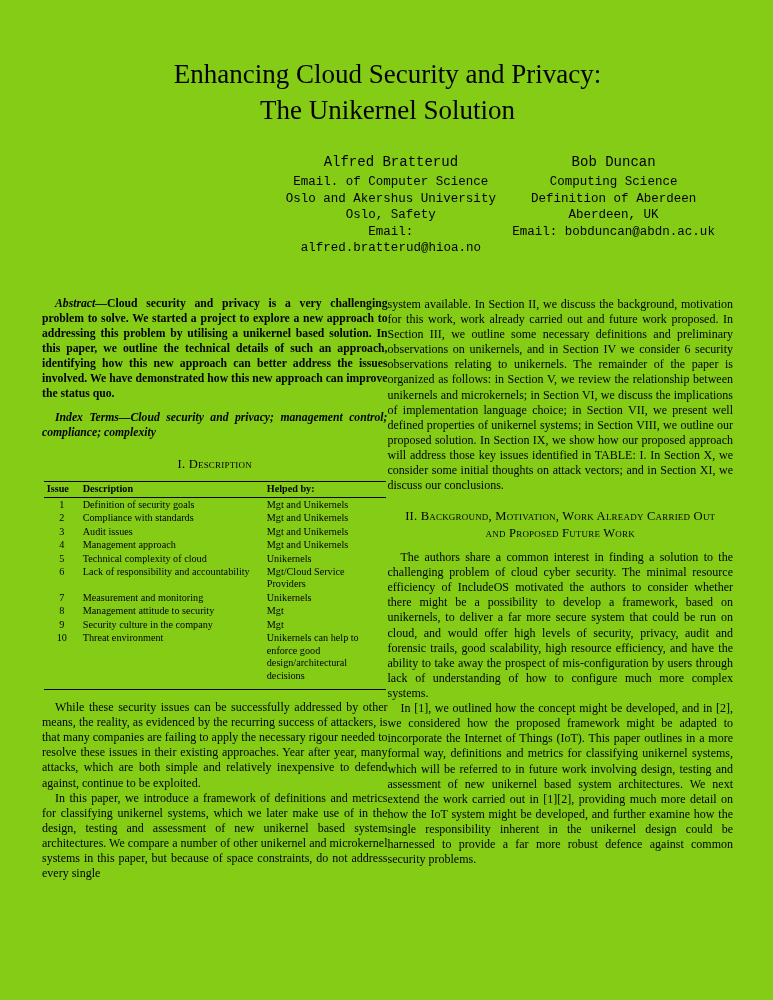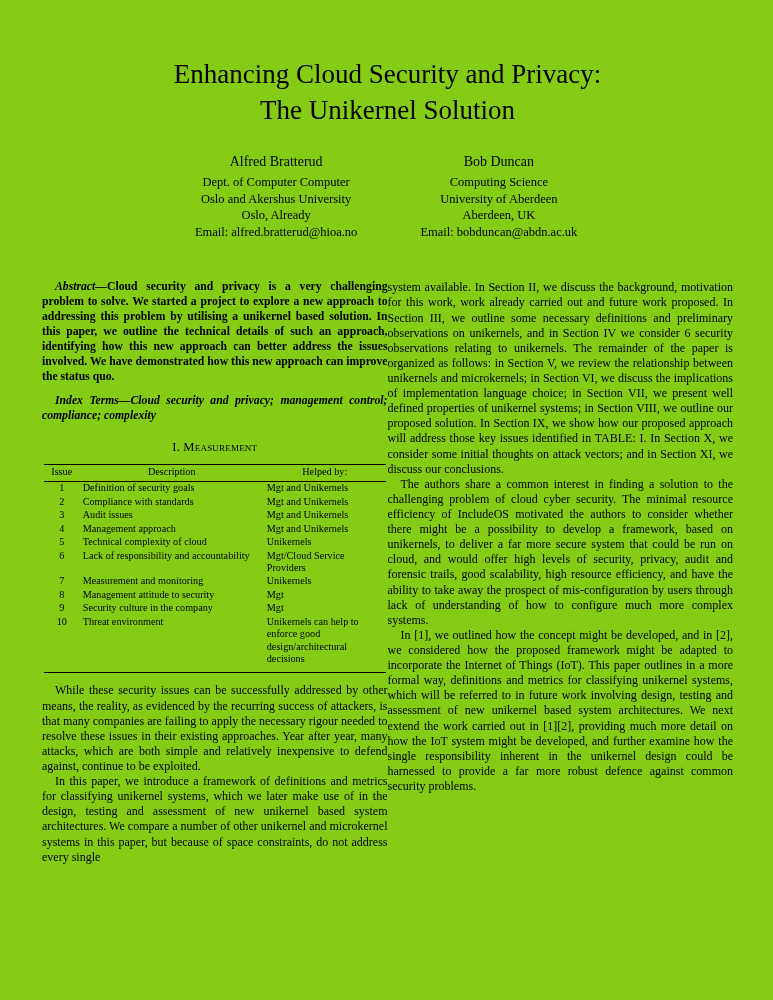--- a/index.html
+++ b/index.html
@@ -17,23 +17,24 @@
   }
   .title {
     text-align: center;
     font-size: 27px;
     font-weight: 400;
     line-height: 1.35;
     margin: 0 30px;
   }
   .authors {
     display: flex;
-    justify-content: center;
+    justify-content: flex-end;
     margin-top: 24px;
     padding: 0 8px;
+    font-family: Liberation Mono, monospace;
   }
   .author {
     width: 33%;
     text-align: center;
     font-size: 12.5px;
     line-height: 1.32;
   }
   .author .name {
     font-size: 14px;
     margin-bottom: 3px;
@@ -75,22 +76,22 @@
     letter-spacing: 0.2px;
   }
   table.items-table {
     width: 99%;
     margin: 0 auto 10px auto;
     border-collapse: collapse;
     font-size: 10.2px;
     line-height: 1.22;
   }
   table.items-table th {
-    text-align: center;
-    font-weight: normal;
+    text-align: left;
+    font-weight: bold;
     border-top: 1px solid #000;
     border-bottom: 1px solid #000;
     padding: 1px 3px 2px 3px;
     vertical-align: top;
   }
   table.items-table td {
     padding: 0.5px 3px;
     vertical-align: top;
   }
   table.items-table tr.last-row td { padding-bottom: 7px; border-bottom: 1px solid #000; }
@@ -105,43 +106,43 @@
 <div class="page">
 
   <h1 class="title">
     <span>Enhancing Cloud Security and Privacy:</span><br>
     <span>The Unikernel Solution</span>
   </h1>
 
   <div class="authors">
     <div class="author">
       <div class="name">Alfred Bratterud</div>
-      <div>Dept. of Computer Computer</div>
+      <div>Email. of Computer Science</div>
       <div>Oslo and Akershus University</div>
-      <div>Oslo, Already</div>
+      <div>Oslo, Safety</div>
       <div>Email: alfred.bratterud@hioa.no</div>
     </div>
     <div class="author">
       <div class="name">Bob Duncan</div>
       <div>Computing Science</div>
-      <div>University of Aberdeen</div>
+      <div>Definition of Aberdeen</div>
       <div>Aberdeen, UK</div>
       <div>Email: bobduncan@abdn.ac.uk</div>
     </div>
   </div>
 
   <div class="columns">
 
     <div class="col">
 
       <p class="abstract"><span class="lbl">Abstract—</span><span>Cloud security and privacy is a very challenging problem to solve. We started a project to explore a new approach to addressing this problem by utilising a unikernel based solution. In this paper, we outline the technical details of such an approach, identifying how this new approach can better address the issues involved. We have demonstrated how this new approach can improve the status quo.</span></p>
 
       <p class="index-terms"><span class="lbl">Index Terms—</span><span>Cloud security and privacy; management control; compliance; complexity</span></p>
 
-      <h2 class="section-heading">I. Measurement</h2>
+      <h2 class="section-heading">I. Description</h2>
 
 
 
       <table class="items-table">
         <thead>
           <tr>
             <th class="col-issue">Issue</th>
             <th class="col-desc">Description</th>
             <th class="col-helped">Helped by:</th>
           </tr>
@@ -203,20 +204,21 @@
       <p class="body-par indent">While these security issues can be successfully addressed by other means, the reality, as evidenced by the recurring success of attackers, is that many companies are failing to apply the necessary rigour needed to resolve these issues in their existing approaches. Year after year, many attacks, which are both simple and relatively inexpensive to defend against, continue to be exploited.</p>
 
       <p class="body-par indent">In this paper, we introduce a framework of definitions and metrics for classifying unikernel systems, which we later make use of in the design, testing and assessment of new unikernel based system architectures. We compare a number of other unikernel and microkernel systems in this paper, but because of space constraints, do not address every single</p>
 
     </div>
 
     <div class="col">
 
       <p class="body-par">system available. In Section II, we discuss the background, motivation for this work, work already carried out and future work proposed. In Section III, we outline some necessary definitions and preliminary observations on unikernels, and in Section IV we consider 6 security observations relating to unikernels. The remainder of the paper is organized as follows: in Section V, we review the relationship between unikernels and microkernels; in Section VI, we discuss the implications of implementation language choice; in Section VII, we present well defined properties of unikernel systems; in Section VIII, we outline our proposed solution. In Section IX, we show how our proposed approach will address those key issues identified in TABLE: I. In Section X, we consider some initial thoughts on attack vectors; and in Section XI, we discuss our conclusions.</p>
 
+      <h2 class="section-heading">II. Background, Motivation, Work Already Carried Out and Proposed Future Work</h2>
 
       <p class="body-par indent">The authors share a common interest in finding a solution to the challenging problem of cloud cyber security. The minimal resource efficiency of IncludeOS motivated the authors to consider whether there might be a possibility to develop a framework, based on unikernels, to deliver a far more secure system that could be run on cloud, and would offer high levels of security, privacy, audit and forensic trails, good scalability, high resource efficiency, and have the ability to take away the prospect of mis-configuration by users through lack of understanding of how to configure much more complex systems.</p>
 
       <p class="body-par indent">In [1], we outlined how the concept might be developed, and in [2], we considered how the proposed framework might be adapted to incorporate the Internet of Things (IoT). This paper outlines in a more formal way, definitions and metrics for classifying unikernel systems, which will be referred to in future work involving design, testing and assessment of new unikernel based system architectures. We next extend the work carried out in [1][2], providing much more detail on how the IoT system might be developed, and further examine how the single responsibility inherent in the unikernel design could be harnessed to provide a far more robust defence against common security problems.</p>
 
     </div>
 
   </div>
 
 </div>

